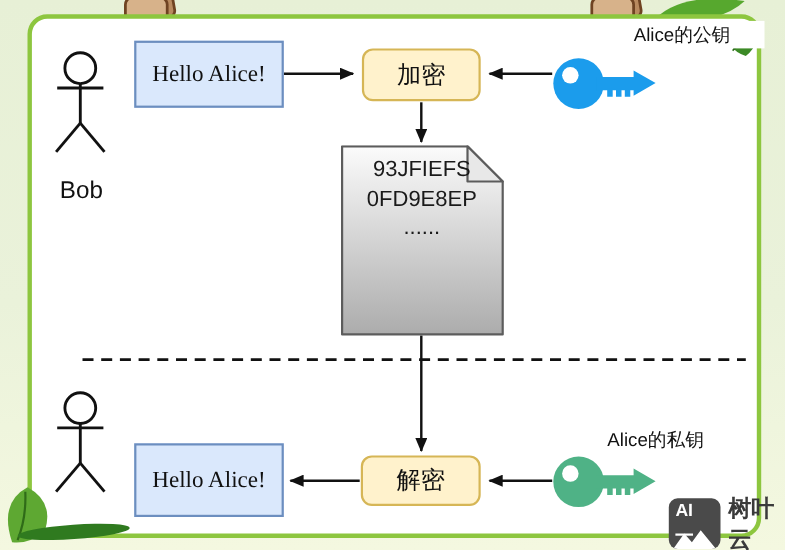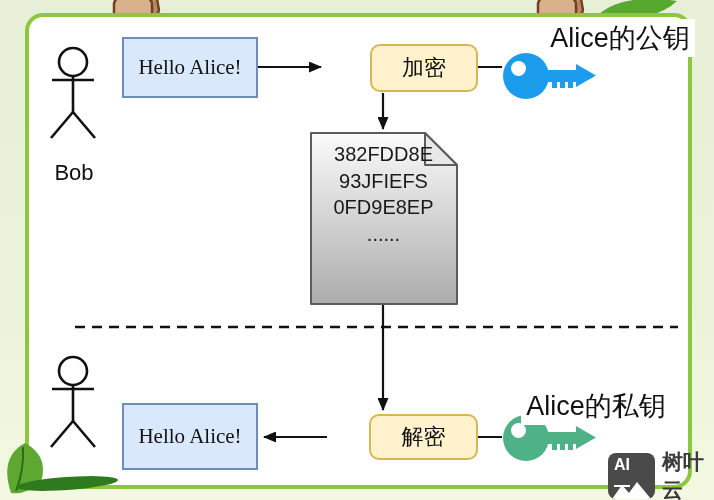--- a/index.html
+++ b/index.html
@@ -15,31 +15,31 @@
     box-sizing:border-box;z-index:2;
   }
   .deco{position:absolute;z-index:1;}
   .deco-front{position:absolute;z-index:4;}
   .overlay{position:absolute;left:0;top:0;z-index:3;}
   .box{
     position:absolute;z-index:4;display:flex;align-items:center;justify-content:center;
     box-sizing:border-box;font-size:21px;
   }
   .blue-box{background:#DAE8FC;border:2px solid #6C8EBF;font-family:Liberation Serif, serif;}
-  .proc-box{background:#FFF2CC;border:2px solid #D6B656;border-radius:10px;font-size:22px;margin-left:41px;}
+  .proc-box{background:#FFF2CC;border:2px solid #D6B656;border-radius:10px;font-size:22px;}
   .doc-wrap{position:absolute;left:310px;top:132px;z-index:4;}
   .doc-text{
     position:absolute;left:312px;top:141px;width:143px;z-index:5;
     text-align:center;font-size:20px;line-height:26.5px;color:#1a1a1a;
   }
   .doc-title{font-size:21px;margin-bottom:1px;}
   .key{position:absolute;z-index:4;}
   .key-label{
     position:absolute;z-index:5;width:150px;text-align:center;
-    font-size:27px;color:#111;background:#fff;padding:1px 0;
+    font-size:17px;color:#111;background:#fff;padding:1px 0;
   }
   .actor-label{position:absolute;z-index:4;text-align:center;font-size:22px;color:#111;}
   .watermark{
     position:absolute;left:608px;top:448px;z-index:6;
     display:flex;align-items:center;gap:7px;
   }
   .wm-icon{
     position:relative;width:47px;height:46px;background:#4A4A4A;border-radius:8px;
     overflow:hidden;flex:0 0 auto;
   }
@@ -140,21 +140,20 @@
         <linearGradient id="docGrad" x1="0" y1="0" x2="0" y2="1">
           <stop offset="0" stop-color="#FBFBFB"></stop>
           <stop offset="1" stop-color="#ACACAC"></stop>
         </linearGradient>
       </defs>
       <path d="M1,1 H115 L147,33 V172 H1 Z" fill="url(#docGrad)" stroke="#5C5C5C" stroke-width="2" stroke-linejoin="round"></path>
       <path d="M115,1 V33 H147 Z" fill="#E8E8E8" stroke="#5C5C5C" stroke-width="2" stroke-linejoin="round"></path>
     </svg>
   </div>
   <div class="doc-text">
-    <div>382FDD8E</div>
     <div>93JFIEFS</div>
     <div>0FD9E8EP</div>
     <div>......</div>
   </div>
 
   <div class="box blue-box" style="left:122px;top:403px;width:136px;height:67px">
     <span>Hello Alice!</span>
   </div>
   <div class="box proc-box" style="left:328px;top:414px;width:109px;height:46px">
     <span>解密</span>

